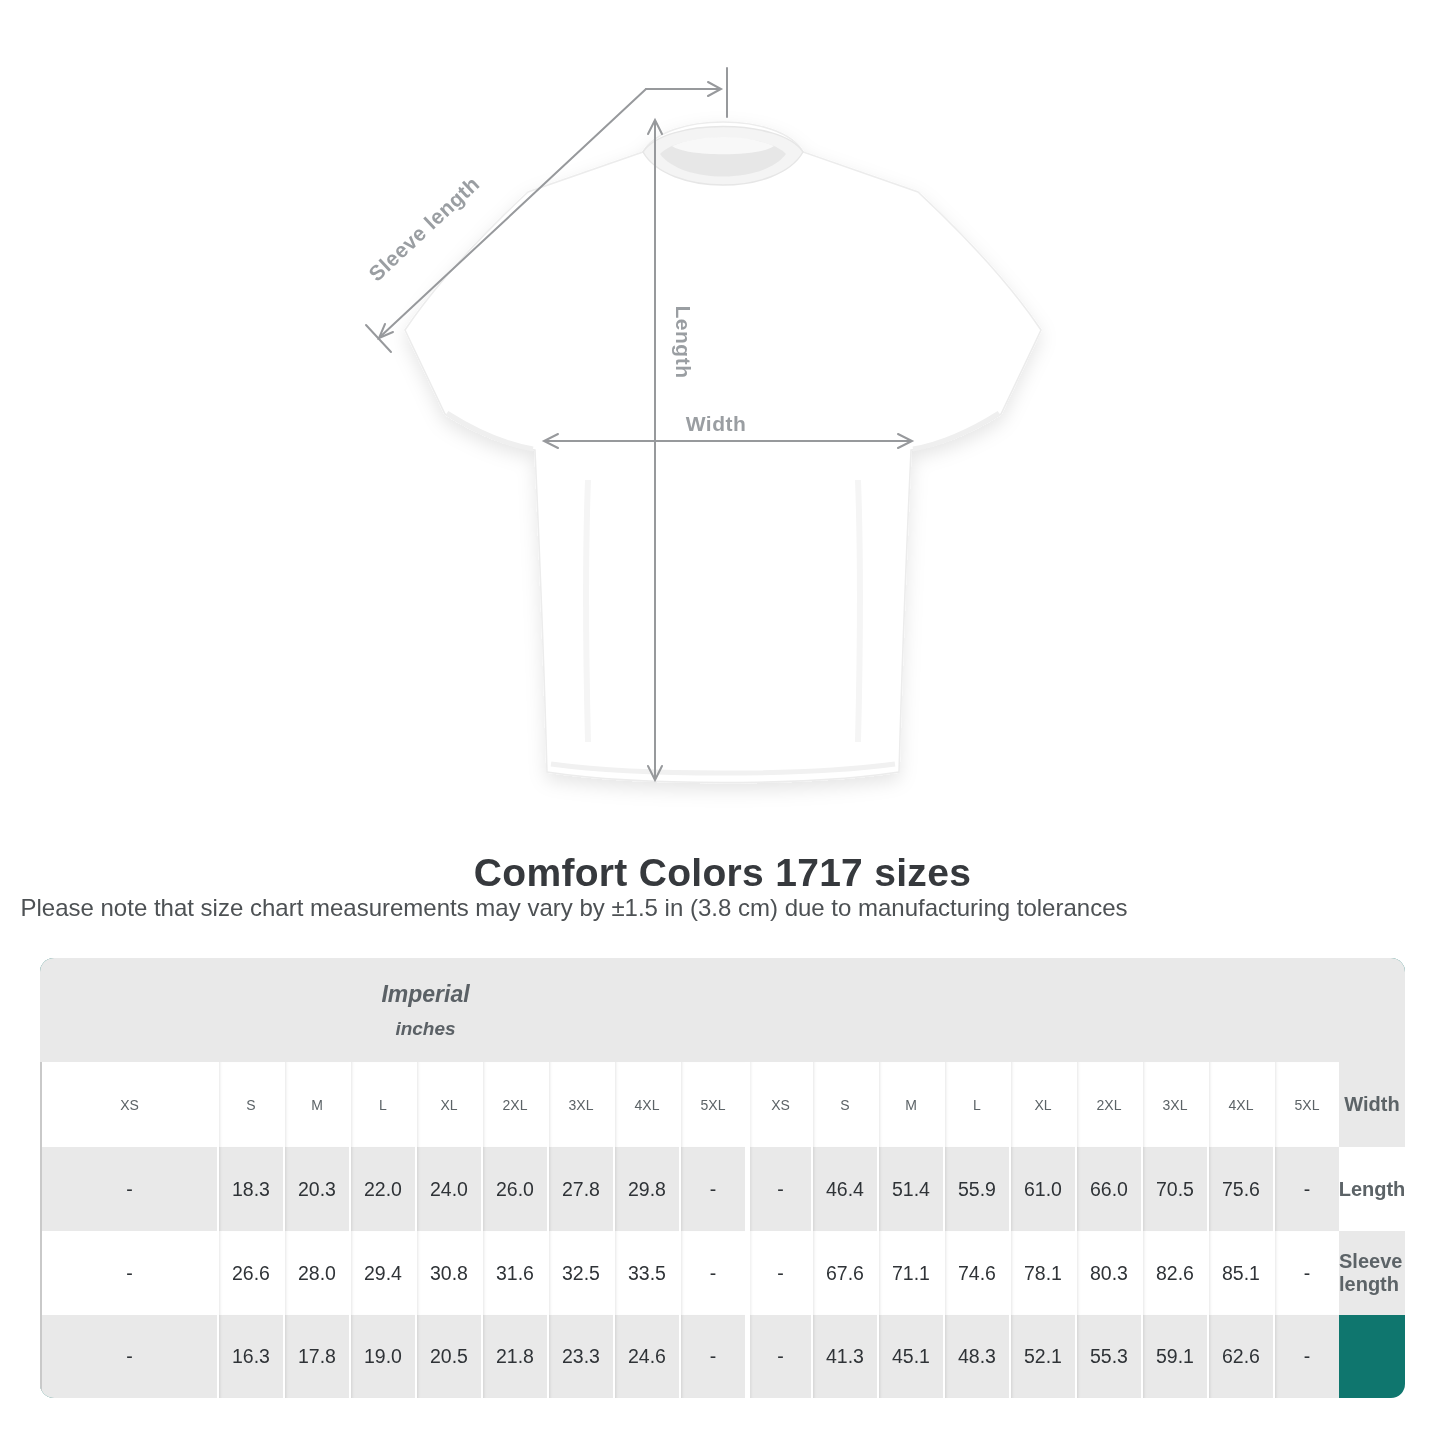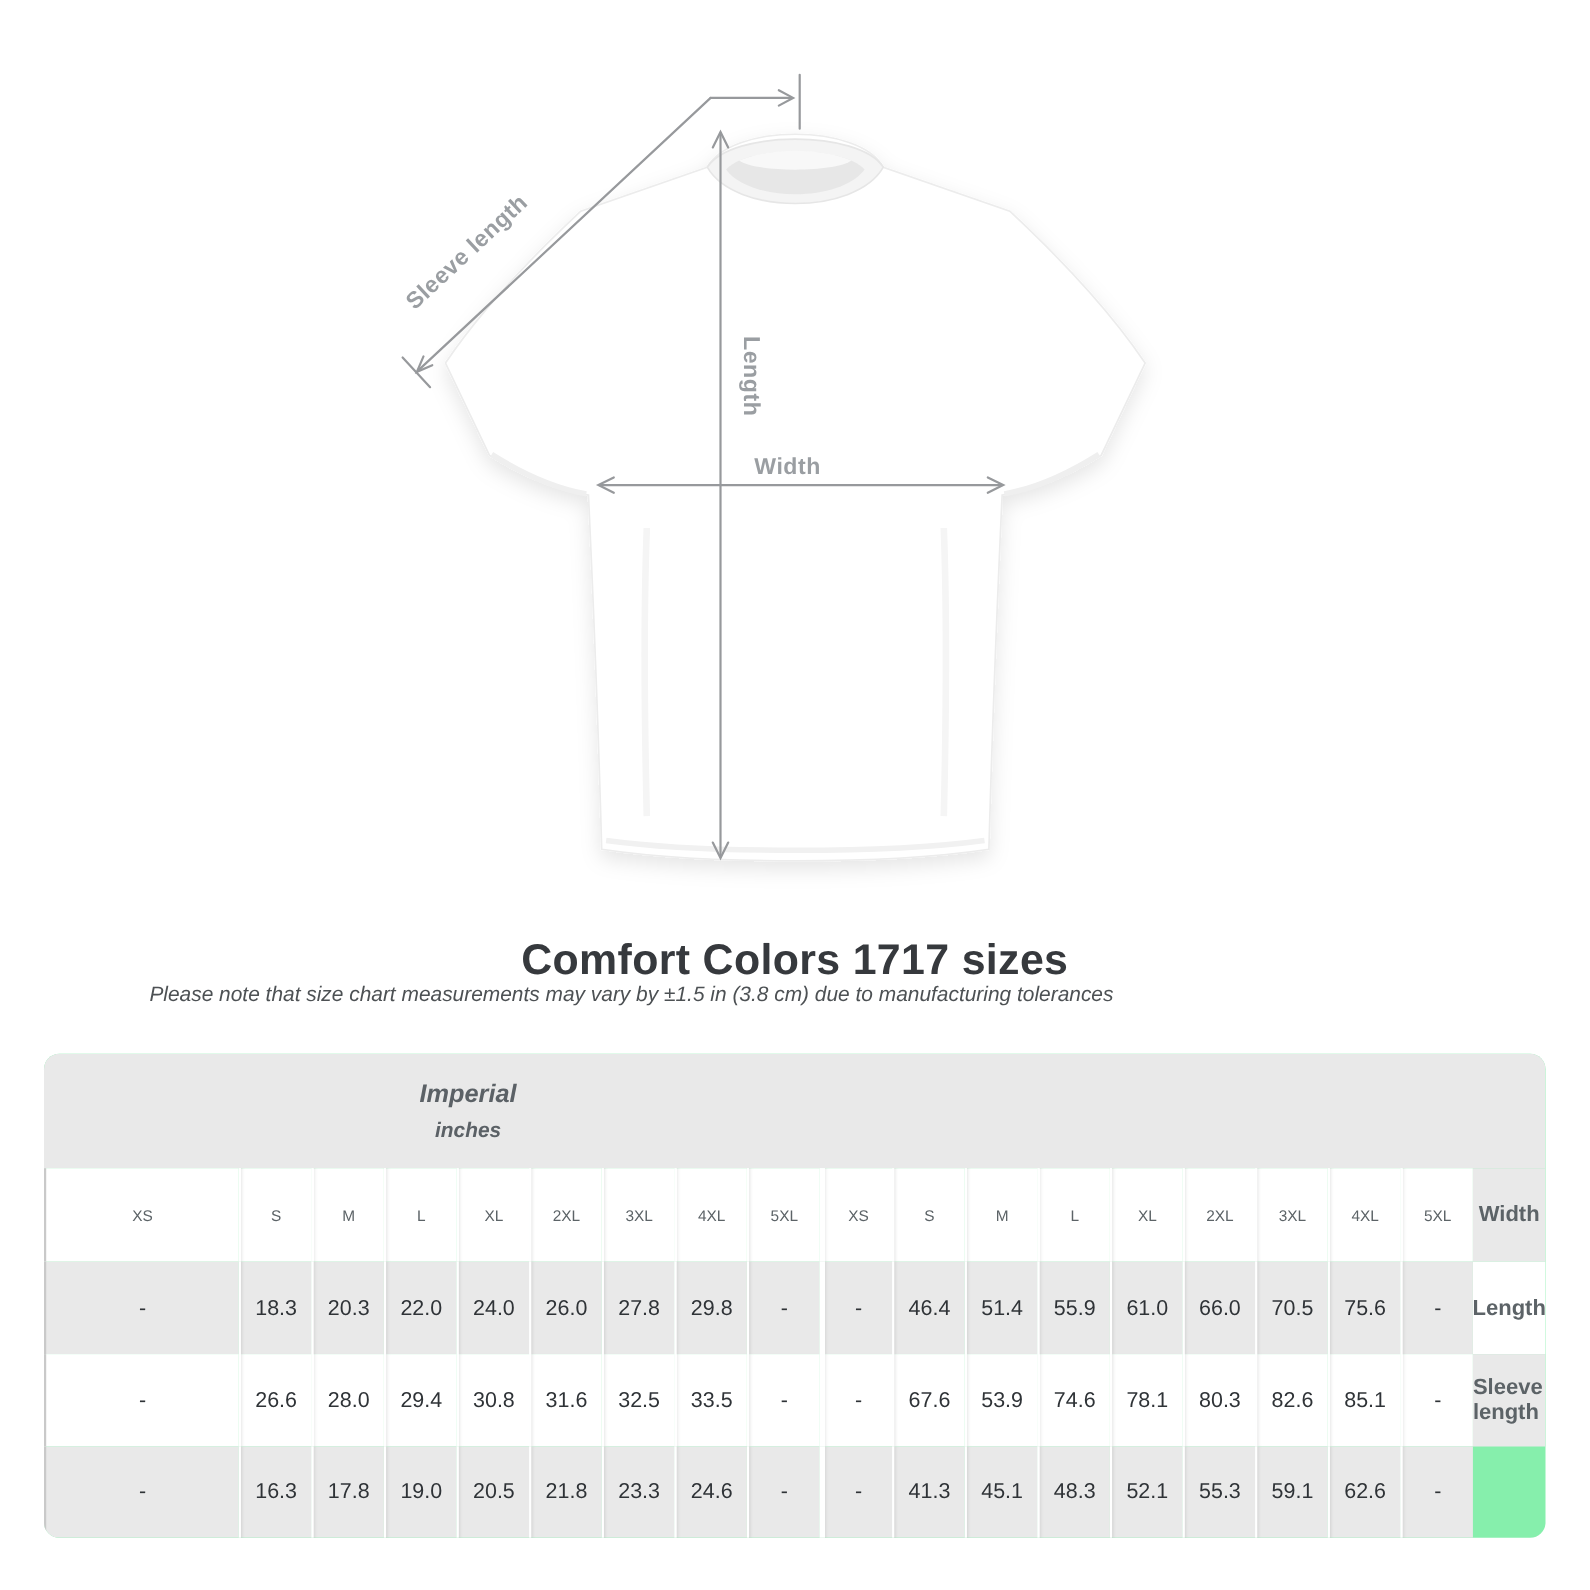--- a/index.html
+++ b/index.html
@@ -6,25 +6,25 @@
   body{width:1445px;height:1445px;position:relative;overflow:hidden;
        font-family:"Liberation Sans", sans-serif;-webkit-font-smoothing:antialiased;}
 
   
   .diagram{position:absolute;top:0;left:0;width:1445px;height:830px;}
 
   
   .title{position:absolute;top:851px;left:0;width:1445px;text-align:center;
          font-size:39px;font-weight:700;color:#36393d;letter-spacing:.3px;}
   .note{position:absolute;top:894px;left:0;width:1148px;text-align:center;
-        font-style:italic;font-size:19px;color:#4d5154;}
+        font-size:24px;color:#4d5154;}
 
   
   .table-card{position:absolute;top:958px;left:40px;width:1365px;height:440px;
-              border-radius:14px;overflow:hidden;background:#86efac;}
+              border-radius:14px;overflow:hidden;background:#0f766e;}
   .band{height:104px;background:#e9e9e9;display:flex;}
   .band-group{display:flex;flex-direction:column;align-items:center;justify-content:center;gap:10px;}
   .band-group.imperial{width:771px;}
   .band-group.metric{width:594px;}
   .band-title{font-size:23px;font-weight:700;font-style:italic;color:#5b6166;}
   .band-sub{font-size:19px;font-style:italic;color:#5b6166;font-weight:bold;}
 
   .grid{display:grid;grid-template-columns:177px repeat(18,66px);
         grid-template-rows:85px 84px 84px 83px;}
   .cell{display:flex;align-items:center;justify-content:center;
@@ -147,21 +147,21 @@
     <div class="cell val b">26.6</div>
     <div class="cell val b">28.0</div>
     <div class="cell val b">29.4</div>
     <div class="cell val b">30.8</div>
     <div class="cell val b">31.6</div>
     <div class="cell val b">32.5</div>
     <div class="cell val b">33.5</div>
     <div class="cell val b">-</div>
     <div class="cell val bm">-</div>
     <div class="cell val b">67.6</div>
-    <div class="cell val b">53.9</div>
+    <div class="cell val b">71.1</div>
     <div class="cell val b">74.6</div>
     <div class="cell val b">78.1</div>
     <div class="cell val b">80.3</div>
     <div class="cell val b">82.6</div>
     <div class="cell val b">85.1</div>
     <div class="cell val b">-</div>
 
     <div class="cell lab g">Sleeve length</div>
     <div class="cell val g bf">-</div>
     <div class="cell val g b">16.3</div>

